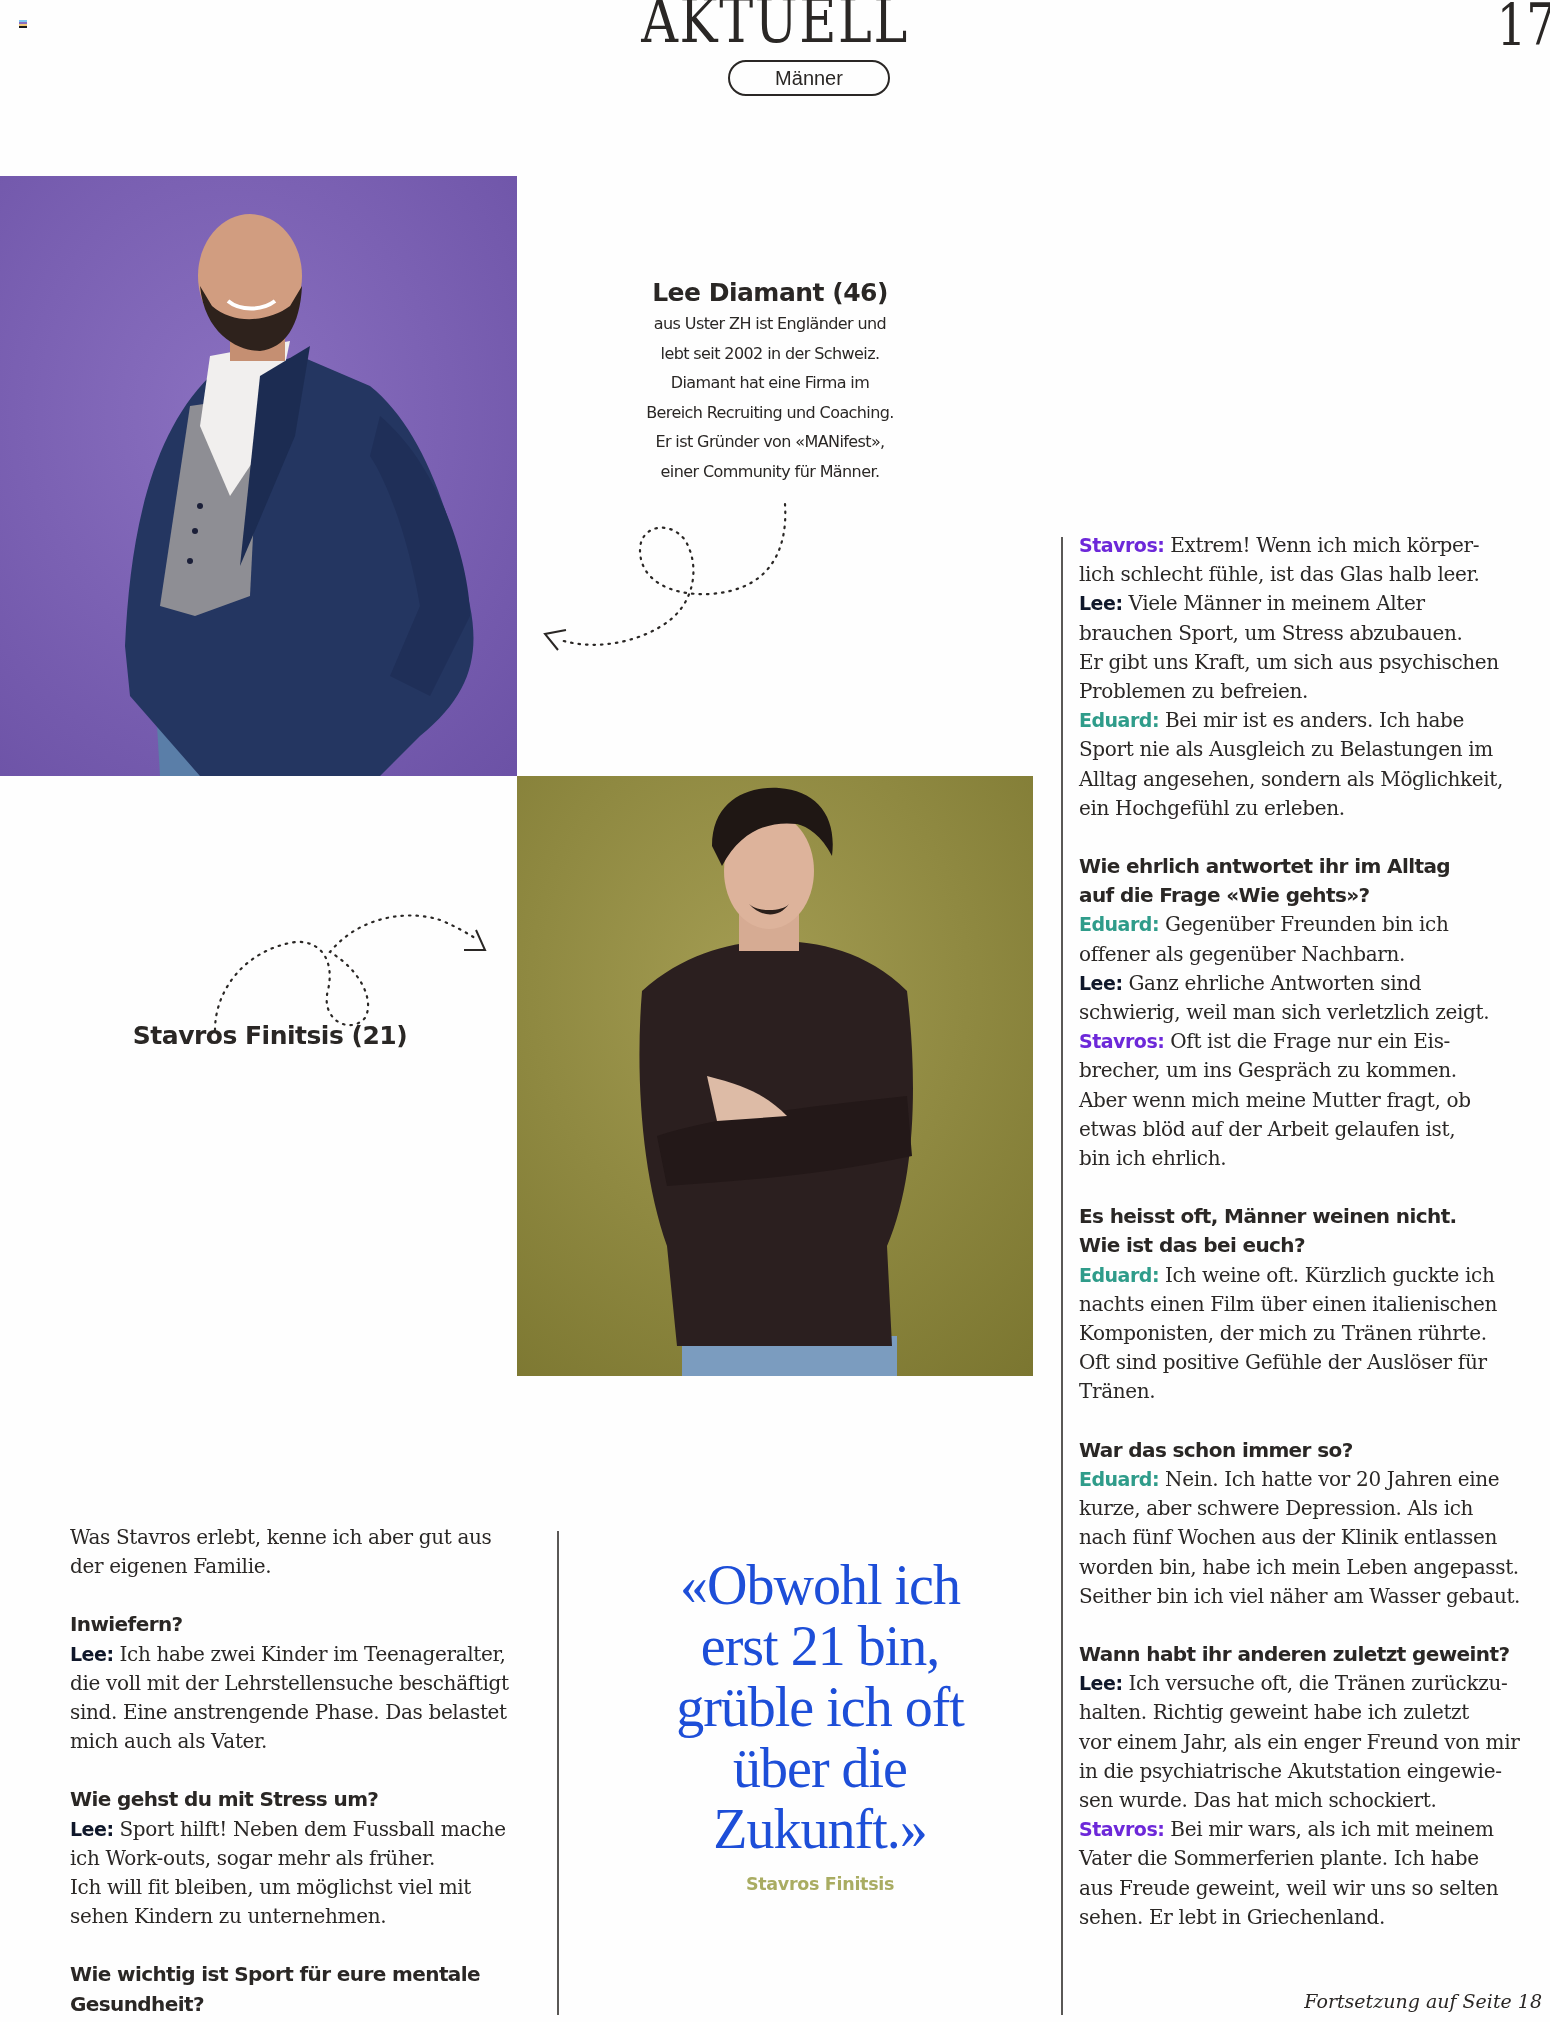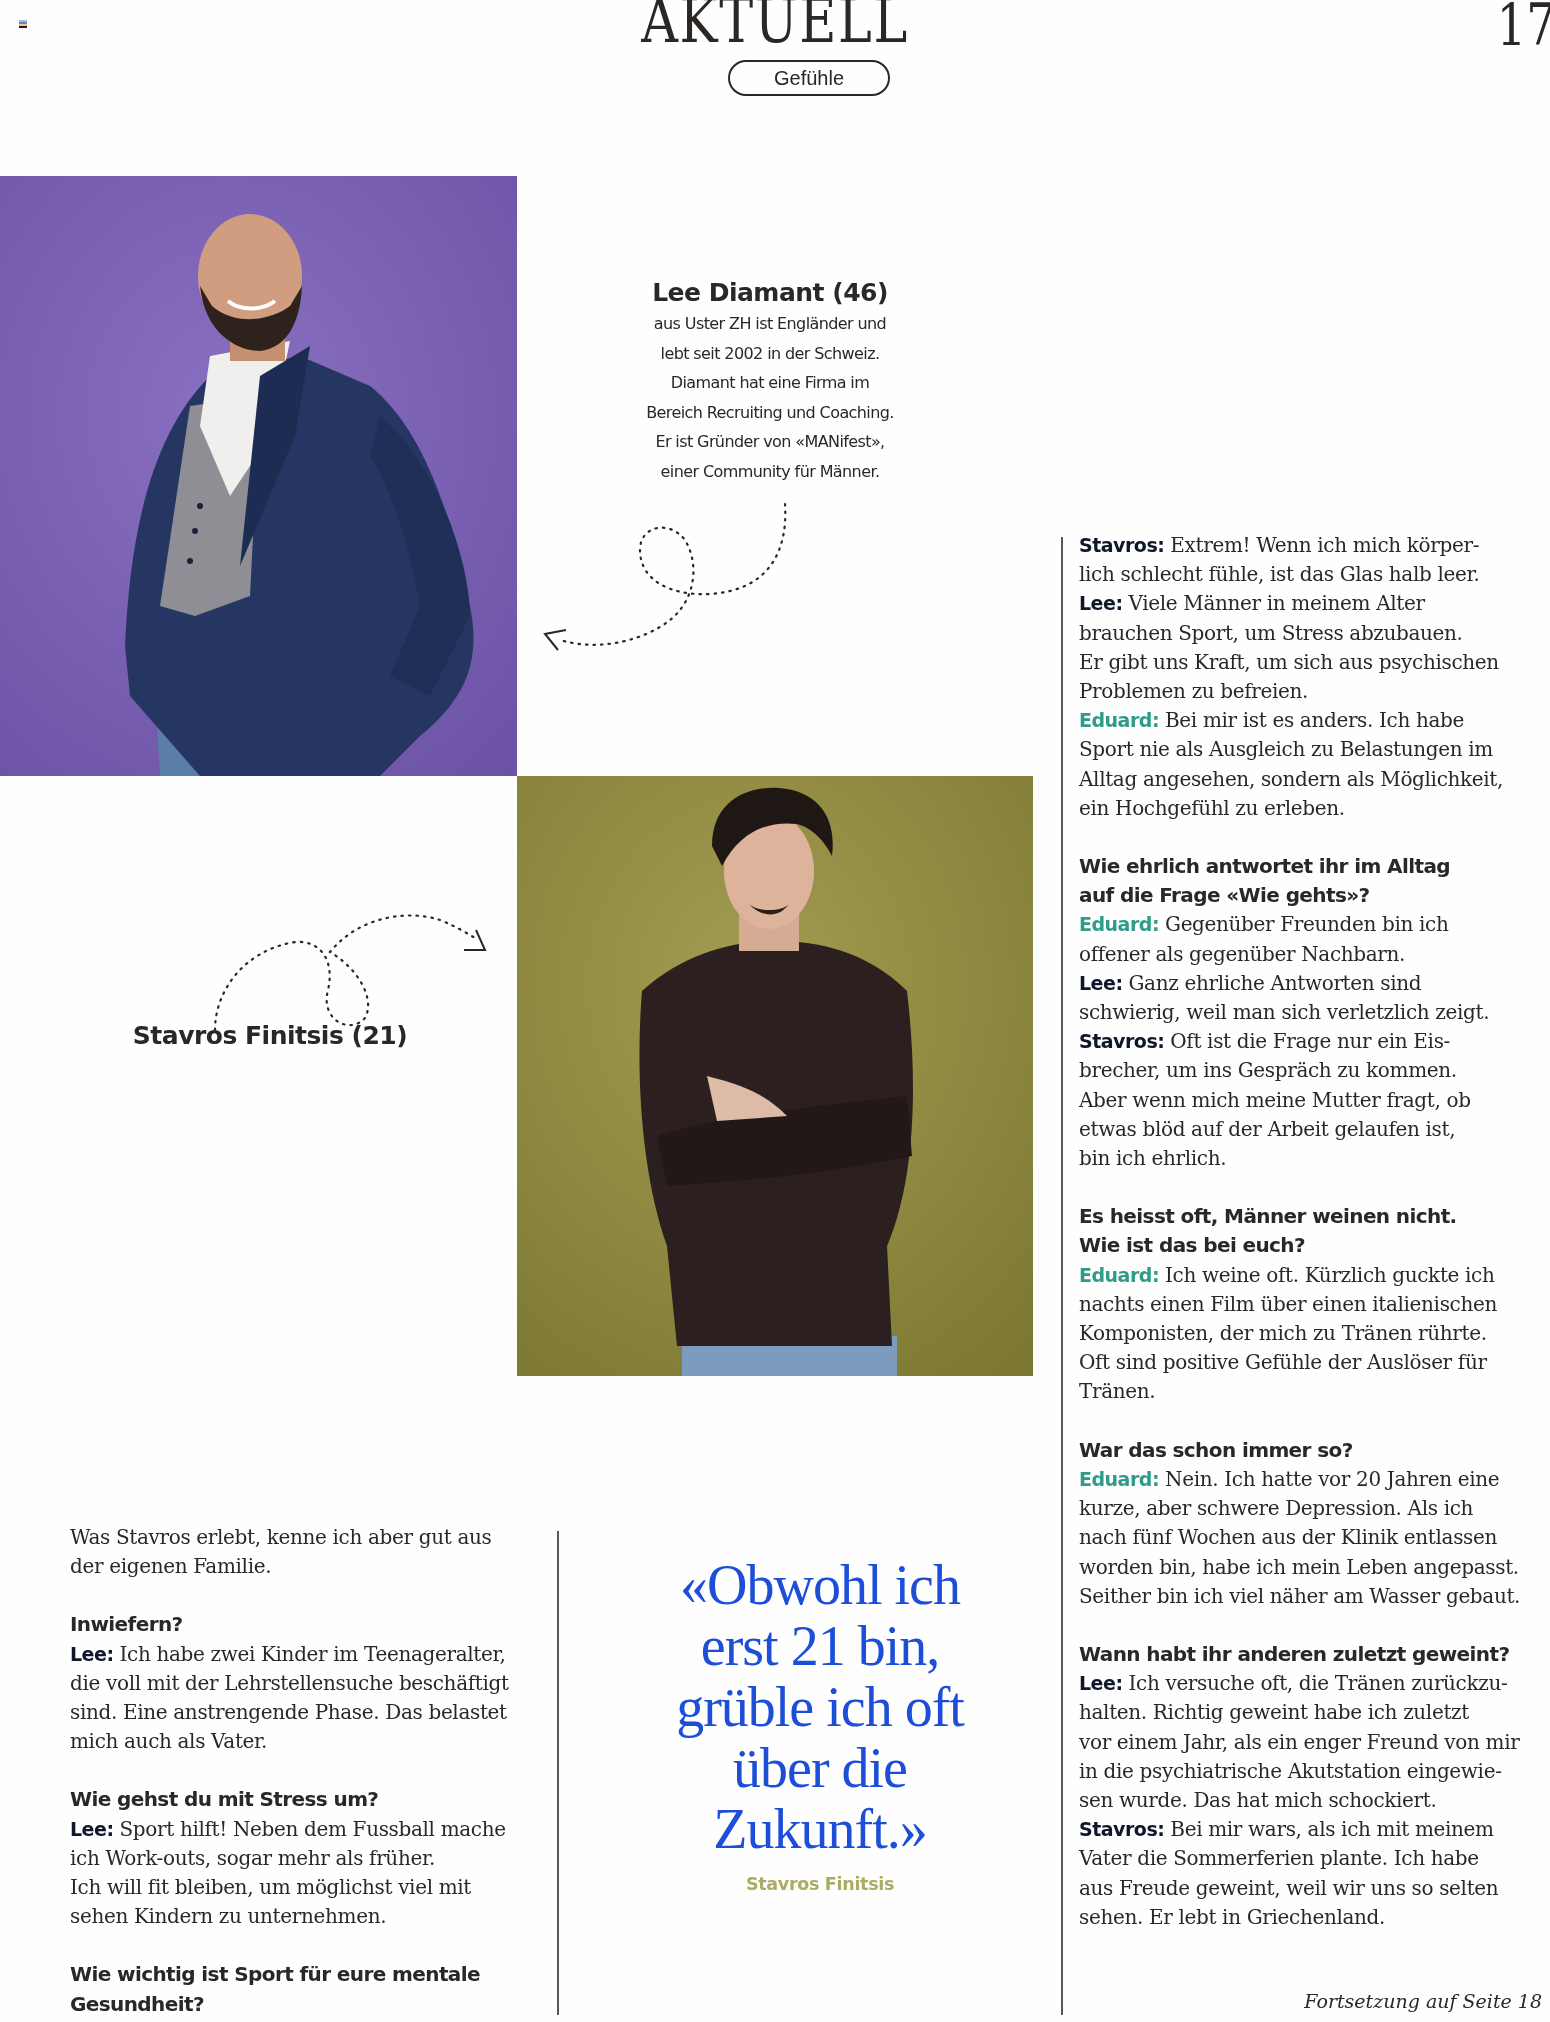--- a/index.html
+++ b/index.html
@@ -76,21 +76,21 @@
       white-space: pre-line;
       margin: 0;
     }
     .col .gap { height: 29px; }
     .speaker {
       font-family: "DejaVu Sans", sans-serif;
       font-weight: bold;
       font-size: 19px;
       letter-spacing: -0.5px;
     }
-    .sp-stavros { color: #0f172a; }
+    .sp-stavros { color: #6d28d9; }
     .sp-lee { color: #0f172a; }
     .sp-eduard { color: #2f9c8a; }
 
     .divider { background: #5a5856; width: 2px; }
 
     .pull-quote {
       left: 620px; width: 400px; top: 1555px;
       text-align: center;
       font-family: "Liberation Serif", serif;
       font-size: 56px;
@@ -122,21 +122,21 @@
 <div class="abs reg-mark">
   <span style="background:#7ec8f0"></span>
   <span style="background:#8a6fc0"></span>
   <span style="background:#f2c97a"></span>
   <span style="background:#1c1c1c"></span>
 </div>
 
 <div class="abs section-title">AKTUELL</div>
 <div class="abs page-number">17</div>
 <div class="abs category-pill">
-  <span>Gefühle</span>
+  <span>Männer</span>
 </div>
 
 <div class="abs photo" style="left:0; top:176px; width:517px; height:600px;">
   <svg width="517" height="600" viewBox="0 0 517 600">
     <defs>
       <radialGradient id="bgL" cx="0.45" cy="0.4" r="0.8">
         <stop offset="0" stop-color="#8a70c0"></stop>
         <stop offset="1" stop-color="#6c52a6"></stop>
       </radialGradient>
     </defs>

